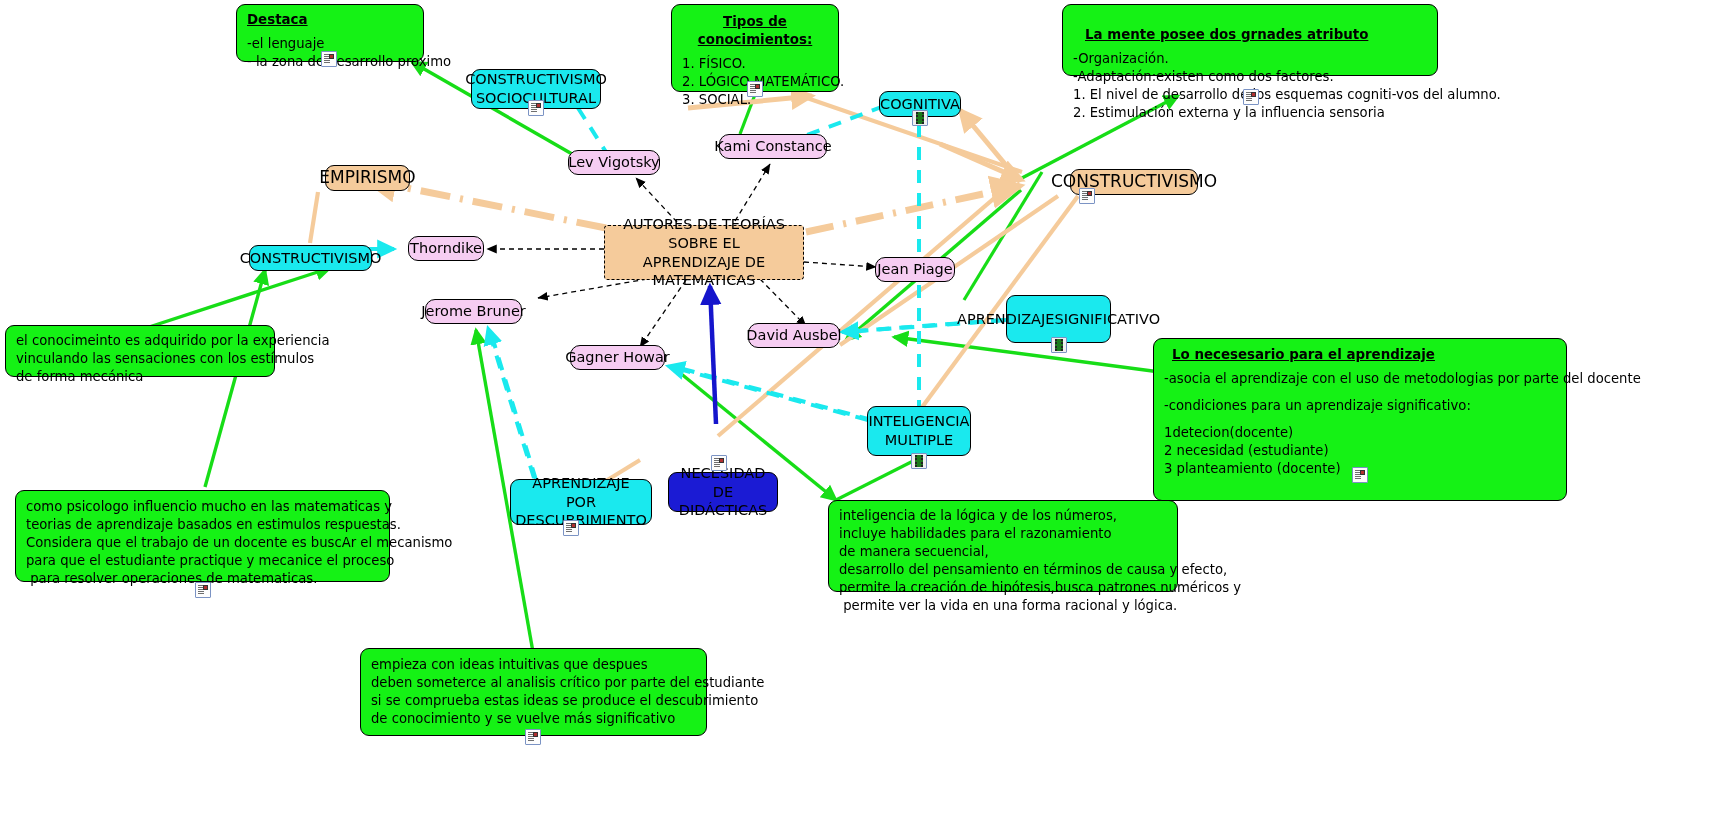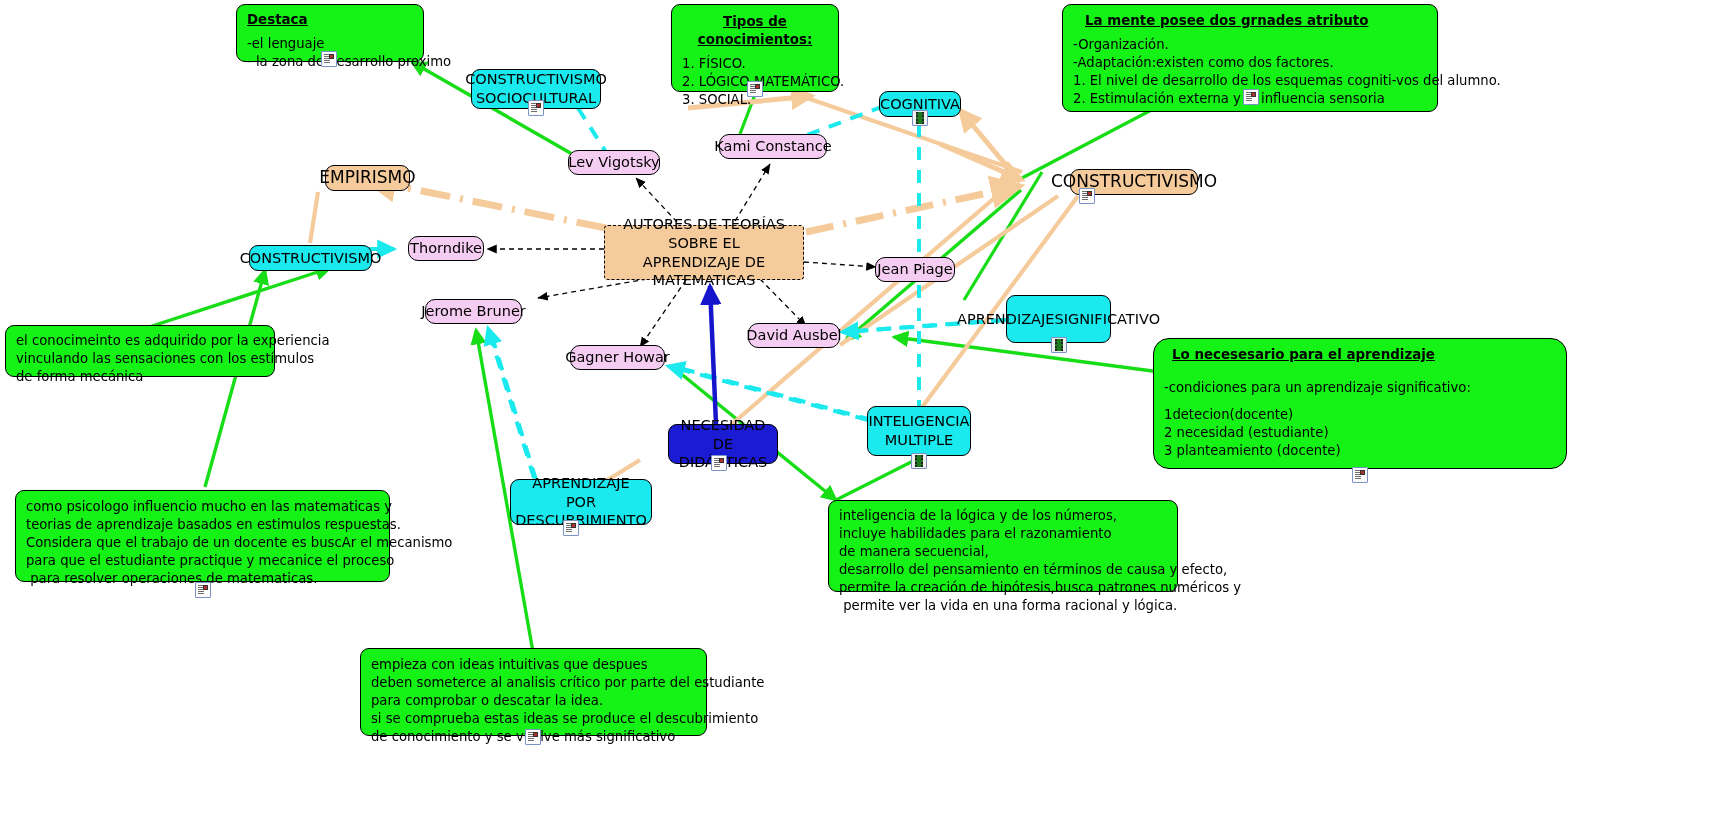--- a/index.html
+++ b/index.html
@@ -63,20 +63,21 @@
     background: #f5cb9b;
     border: 1.6px dashed #000000;
     border-radius: 4px;
     font-size: 14.5px;
   }
   
   .n-blue {
     background: #1b1bd4;
     color: #000000;
     font-size: 14.5px;
+    margin-top: 48px;
   }
   
   .n-green {
     background: #15f215;
     border-radius: 9px;
     font-size: 13.2px;
     display: block;
     text-align: left;
     padding: 6px 10px 8px 10px;
     line-height: 1.36;
@@ -224,21 +225,21 @@
     <span class="note-line">- la zona de desarrollo proximo</span>
   </div>
 
   <div class="node n-green" style="left:671px; top:4px; width:168px; height:88px; padding-top:8px;">
     <span class="note-title" style="text-align:center;">Tipos de conocimientos:</span>
     <span class="note-line">1. FÍSICO.</span>
     <span class="note-line">2. LÓGICO MATEMÁTICO.</span>
     <span class="note-line">3. SOCIAL.</span>
   </div>
 
-  <div class="node n-green" style="left:1062px; top:4px; width:376px; height:108px; padding-top:7px;">
+  <div class="node n-green" style="left:1062px; top:4px; width:376px; height:72px; padding-top:21px;">
     <span class="note-title" style="margin-left:12px;">La mente posee dos grnades atributo</span>
     <span class="note-line">-Organización.</span>
     <span class="note-line">-Adaptación:existen como dos factores.</span>
     <span class="note-line">1. El nivel de desarrollo de los esquemas cogniti-vos del alumno.</span>
     <span class="note-line">2. Estimulación externa y la influencia sensoria</span>
   </div>
 
   <div class="node n-green" style="left:5px; top:325px; width:270px; height:52px; padding-top:6px;">
     <span class="note-line">el conocimeinto es adquirido por la experiencia</span>
     <span class="note-line">vinculando las sensaciones con los estímulos</span>
@@ -249,36 +250,36 @@
     <span class="note-line">como psicologo influencio mucho en las matematicas y</span>
     <span class="note-line">teorias de aprendizaje basados en estimulos respuestas.</span>
     <span class="note-line">Considera que el trabajo de un docente es buscAr el mecanismo</span>
     <span class="note-line">para que el estudiante practique y mecanice el proceso</span>
     <span class="note-line"> para resolver operaciones de matematicas.</span>
   </div>
 
   <div class="node n-green" style="left:360px; top:648px; width:347px; height:88px; padding-top:7px;">
     <span class="note-line">empieza con ideas intuitivas que despues</span>
     <span class="note-line">deben someterce al analisis crítico por parte del estudiante</span>
-    <span class="note-line">para comprobar o descatar la idea.</span>
     <span class="note-line">si se comprueba estas ideas se produce el descubrimiento</span>
     <span class="note-line">de conocimiento y se vuelve más significativo</span>
   </div>
 
   <div class="node n-green" style="left:828px; top:500px; width:350px; height:92px; padding-top:6px;">
     <span class="note-line">inteligencia de la lógica y de los números,</span>
     <span class="note-line">incluye habilidades para el razonamiento</span>
     <span class="note-line">de manera secuencial,</span>
     <span class="note-line">desarrollo del pensamiento en términos de causa y efecto,</span>
     <span class="note-line">permite la creación de hipótesis,busca patrones numéricos y</span>
     <span class="note-line"> permite ver la vida en una forma racional y lógica.</span>
   </div>
 
-  <div class="node n-green" style="left:1153px; top:338px; width:414px; height:131px; padding-top:7px;border-radius:16px;">
+  <div class="node n-green" style="left:1153px; top:338px; width:414px; height:163px; padding-top:7px;">
     <span class="note-title" style="margin-left:8px;">Lo necesesario para el aprendizaje</span>
+    <span class="note-line">-asocia el aprendizaje con el uso de metodologias por parte del docente</span>
     <span class="note-gap"></span>
     <span class="note-line">-condiciones para un aprendizaje significativo:</span>
     <span class="note-gap"></span>
     <span class="note-line">1detecion(docente)</span>
     <span class="note-line">2 necesidad (estudiante)</span>
     <span class="note-line">3 planteamiento (docente)</span>
   </div>
 
   <div class="node n-cyan" style="left:471px; top:69px; width:130px; height:40px; flex-direction:column;">
     <span>CONSTRUCTIVISMO</span>

